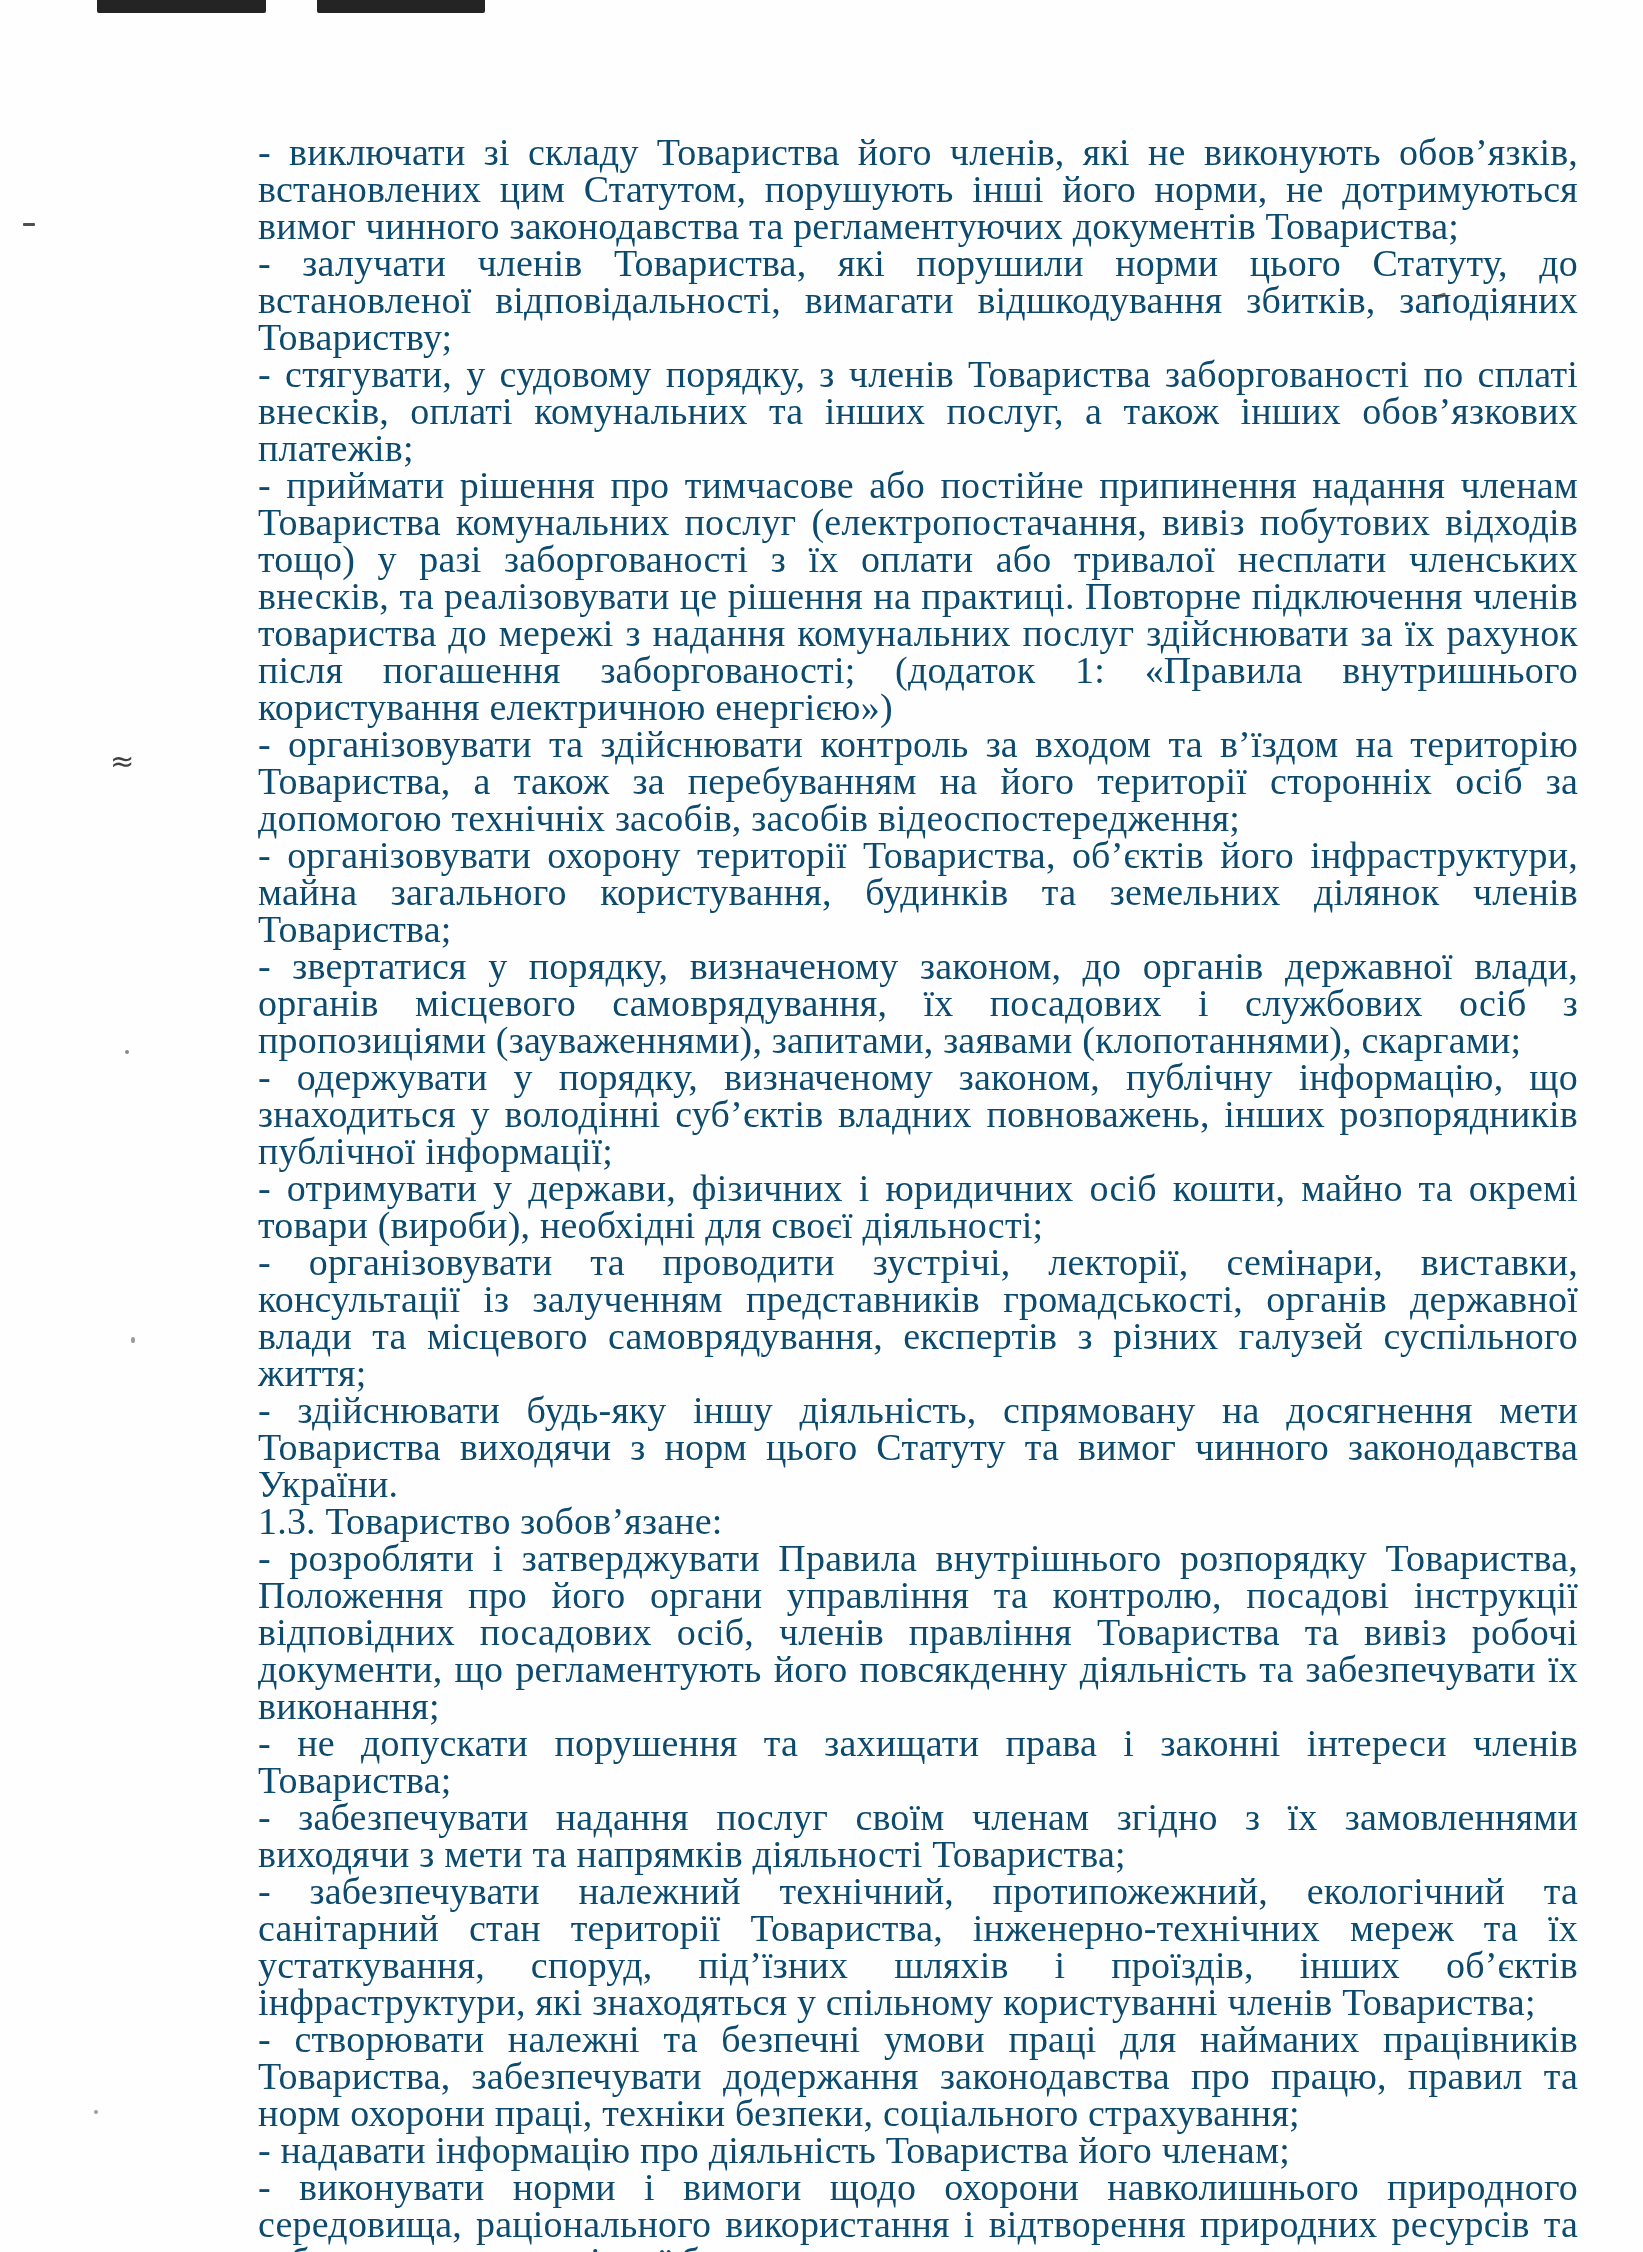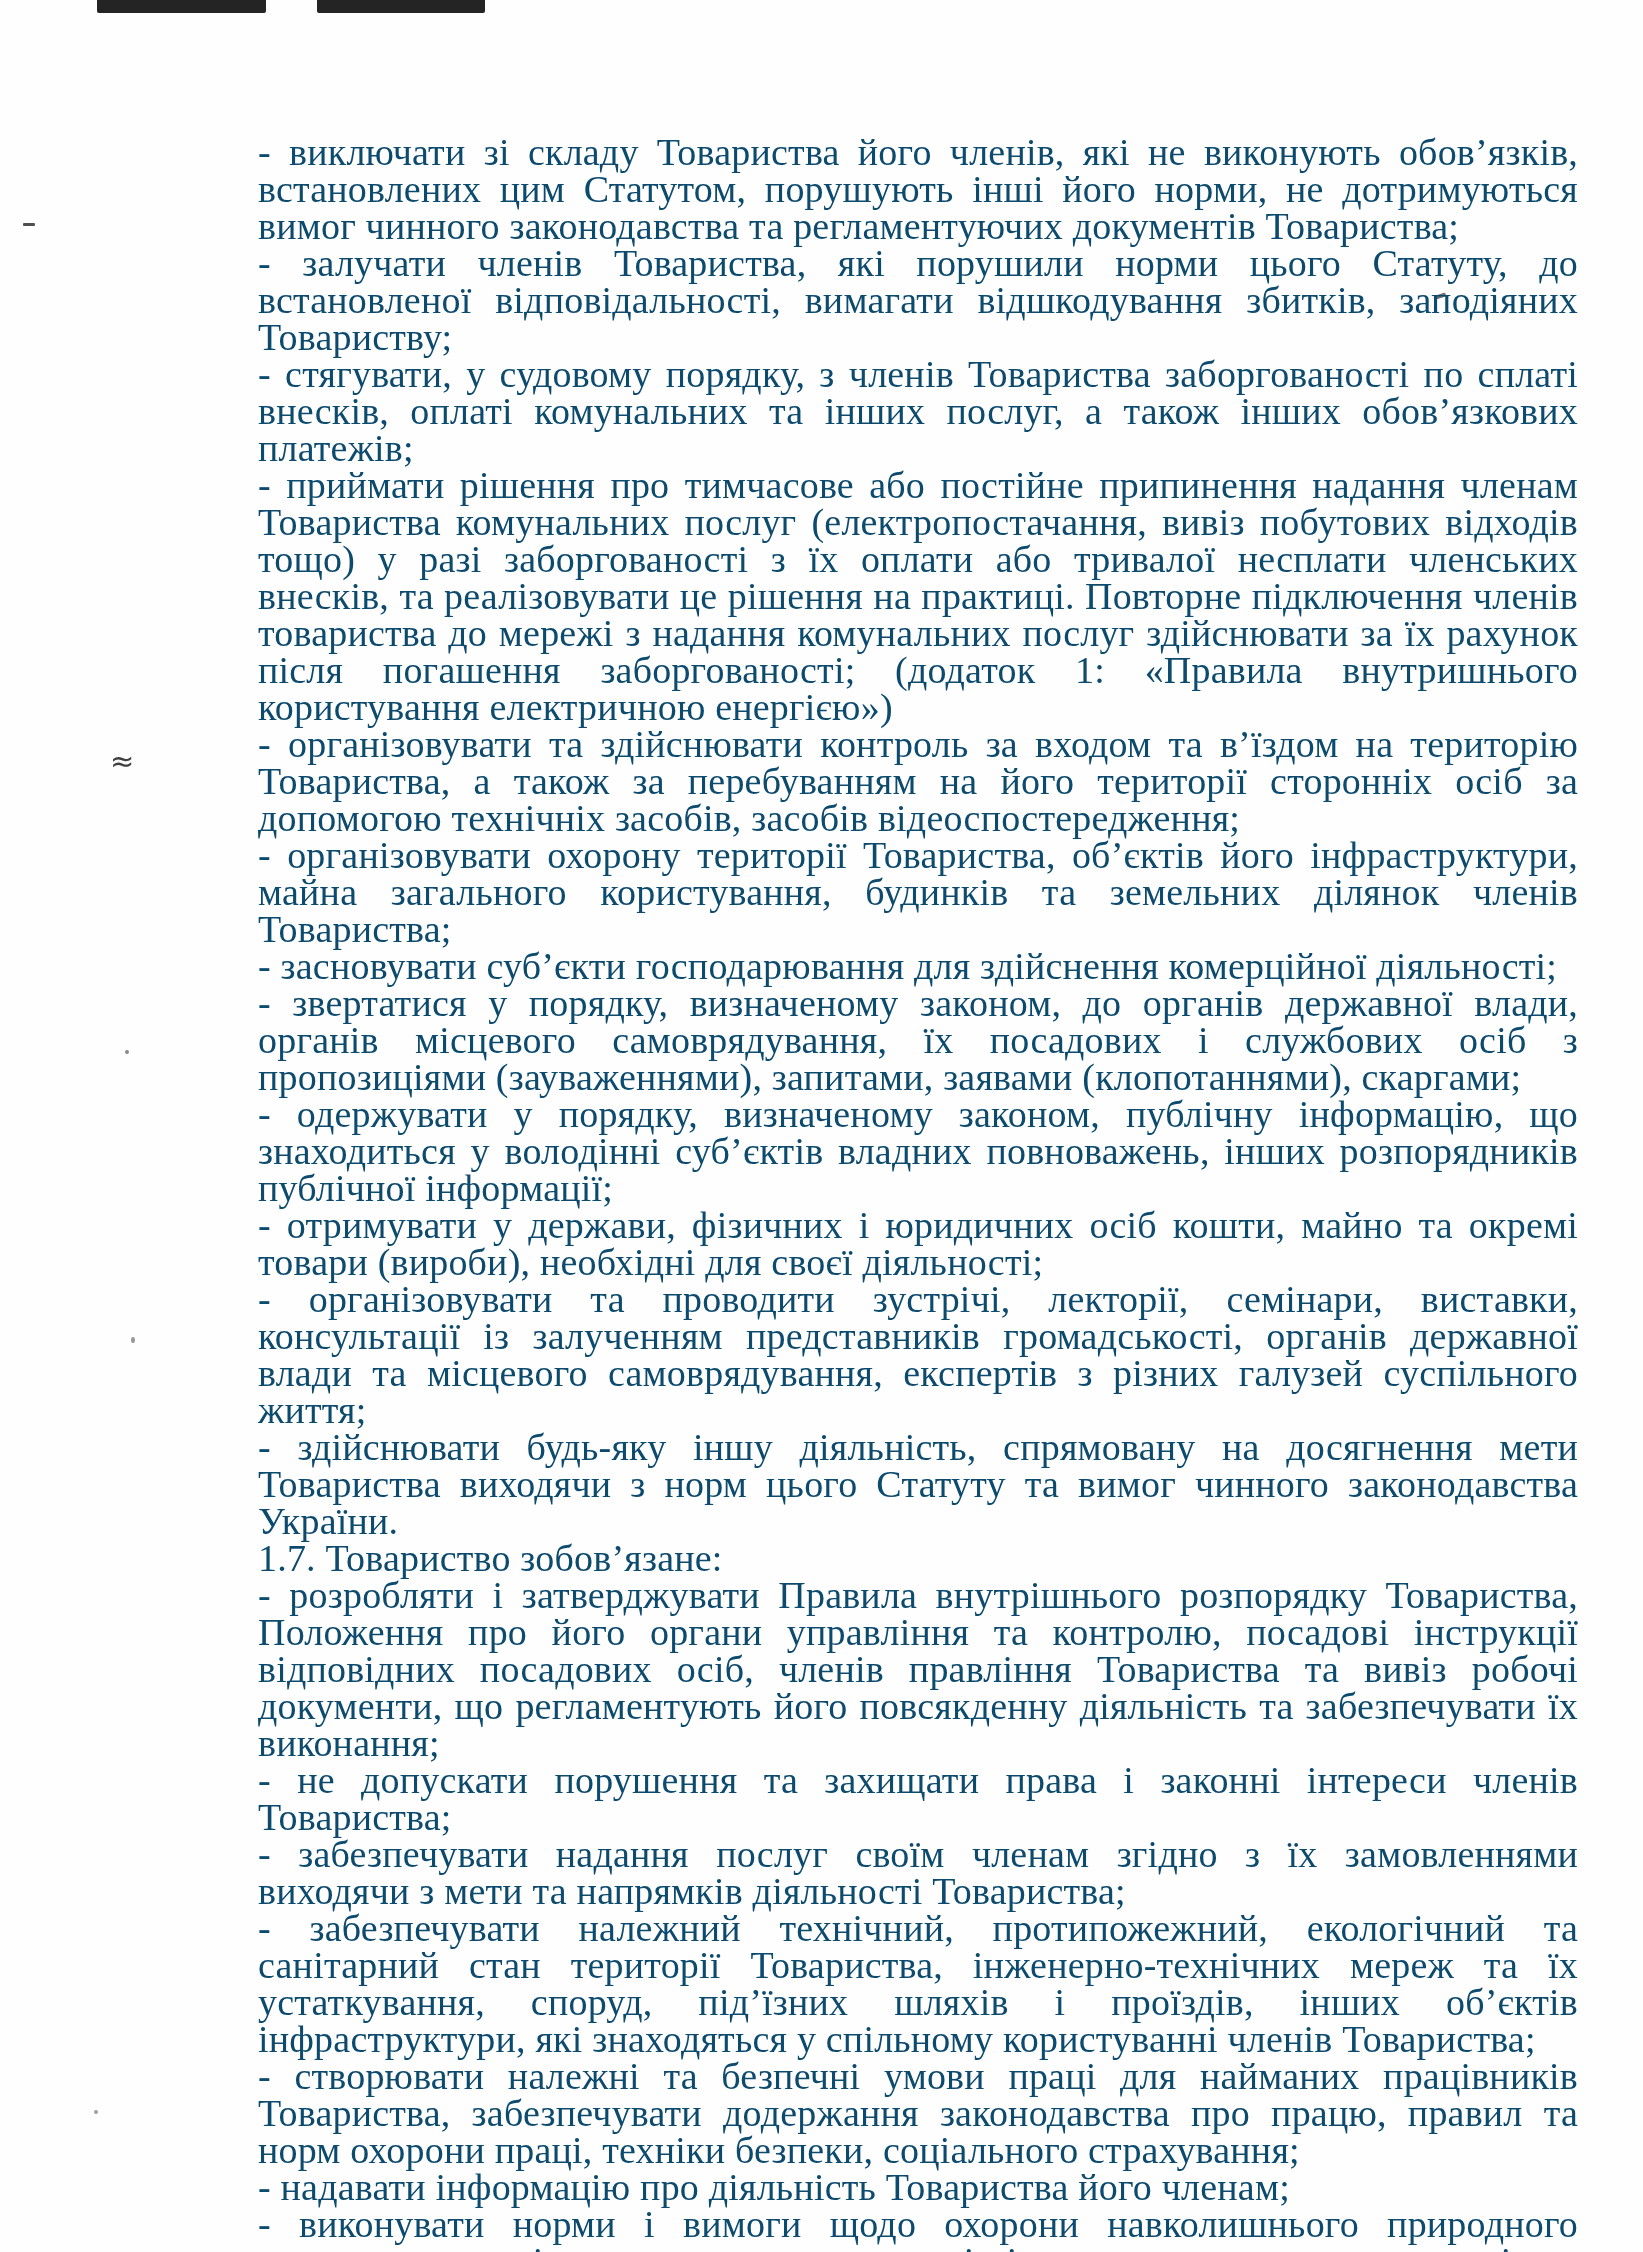--- a/index.html
+++ b/index.html
@@ -102,27 +102,26 @@
   <div class="art art-dot-2"></div>
   <div class="art art-dot-3"></div>
 
   <div class="text-block">
       <p class="para">- виключати зі складу Товариства його членів, які не виконують обов’язків, встановлених цим Статутом, порушують інші його норми, не дотримуються вимог чинного законодавства та регламентуючих документів Товариства;</p>
       <p class="para">- залучати членів Товариства, які порушили норми цього Статуту, до встановленої відповідальності, вимагати відшкодування збитків, заподіяних Товариству;</p>
       <p class="para">- стягувати, у судовому порядку, з членів Товариства заборгованості по сплаті внесків, оплаті комунальних та інших послуг, а також інших обов’язкових платежів;</p>
       <p class="para">- приймати рішення про тимчасове або постійне припинення надання членам Товариства комунальних послуг (електропостачання,  вивіз побутових відходів тощо) у разі заборгованості з їх оплати або тривалої несплати членських внесків, та реалізовувати це рішення на практиці. Повторне підключення членів товариства до мережі з надання комунальних послуг здійснювати за їх рахунок після погашення заборгованості; (додаток 1: «Правила внутришнього користування електричною енергією»)</p>
       <p class="para">- організовувати та здійснювати контроль за входом та в’їздом на територію Товариства, а також за перебуванням на його території сторонніх осіб за допомогою технічніх засобів, засобів відеоспостередження;</p>
       <p class="para">- організовувати охорону території Товариства, об’єктів його інфраструктури, майна загального користування, будинків та земельних ділянок членів Товариства;</p>
-      <p class="para">- засновувати суб’єкти господарювання для здійснення комерційної діяльності;</p>
       <p class="para">- звертатися у порядку, визначеному законом, до органів державної влади, органів місцевого самоврядування, їх посадових і службових осіб з пропозиціями (зауваженнями), запитами, заявами (клопотаннями), скаргами;</p>
       <p class="para">- одержувати у порядку, визначеному законом, публічну інформацію, що знаходиться у володінні суб’єктів владних повноважень, інших розпорядників публічної інформації;</p>
       <p class="para">- отримувати у держави, фізичних і юридичних осіб кошти, майно та окремі товари (вироби), необхідні для своєї діяльності;</p>
       <p class="para">- організовувати та проводити зустрічі, лекторії, семінари, виставки, консультації із залученням представників громадськості, органів державної влади та місцевого самоврядування, експертів з різних галузей суспільного життя;</p>
       <p class="para">- здійснювати будь-яку іншу діяльність, спрямовану на досягнення мети Товариства виходячи з норм цього Статуту та вимог чинного законодавства України.</p>
-      <p class="para">1.7. Товариство зобов’язане:</p>
+      <p class="para">1.3. Товариство зобов’язане:</p>
       <p class="para">- розробляти і затверджувати Правила внутрішнього розпорядку Товариства, Положення про його органи управління та контролю, посадові інструкції відповідних посадових осіб, членів правління Товариства та вивіз робочі документи, що регламентують його повсякденну діяльність та забезпечувати їх виконання;</p>
       <p class="para">- не допускати порушення та захищати права і законні інтереси членів Товариства;</p>
       <p class="para">- забезпечувати надання послуг своїм членам згідно з їх замовленнями виходячи з мети та напрямків діяльності Товариства;</p>
       <p class="para">- забезпечувати належний технічний, протипожежний, екологічний та санітарний стан території Товариства, інженерно-технічних мереж та їх устаткування, споруд, під’їзних шляхів і проїздів, інших об’єктів інфраструктури, які знаходяться у спільному користуванні членів Товариства;</p>
       <p class="para">- створювати належні та безпечні умови праці для найманих працівників Товариства, забезпечувати додержання законодавства про працю, правил та норм охорони праці, техніки безпеки, соціального страхування;</p>
       <p class="para">- надавати інформацію про діяльність Товариства його членам;</p>
       <p class="para">- виконувати норми і вимоги щодо охорони навколишнього природного середовища, раціонального використання і відтворення природних ресурсів та забезпечення екологічної безпеки;</p>
     </div>
 
 </div>

